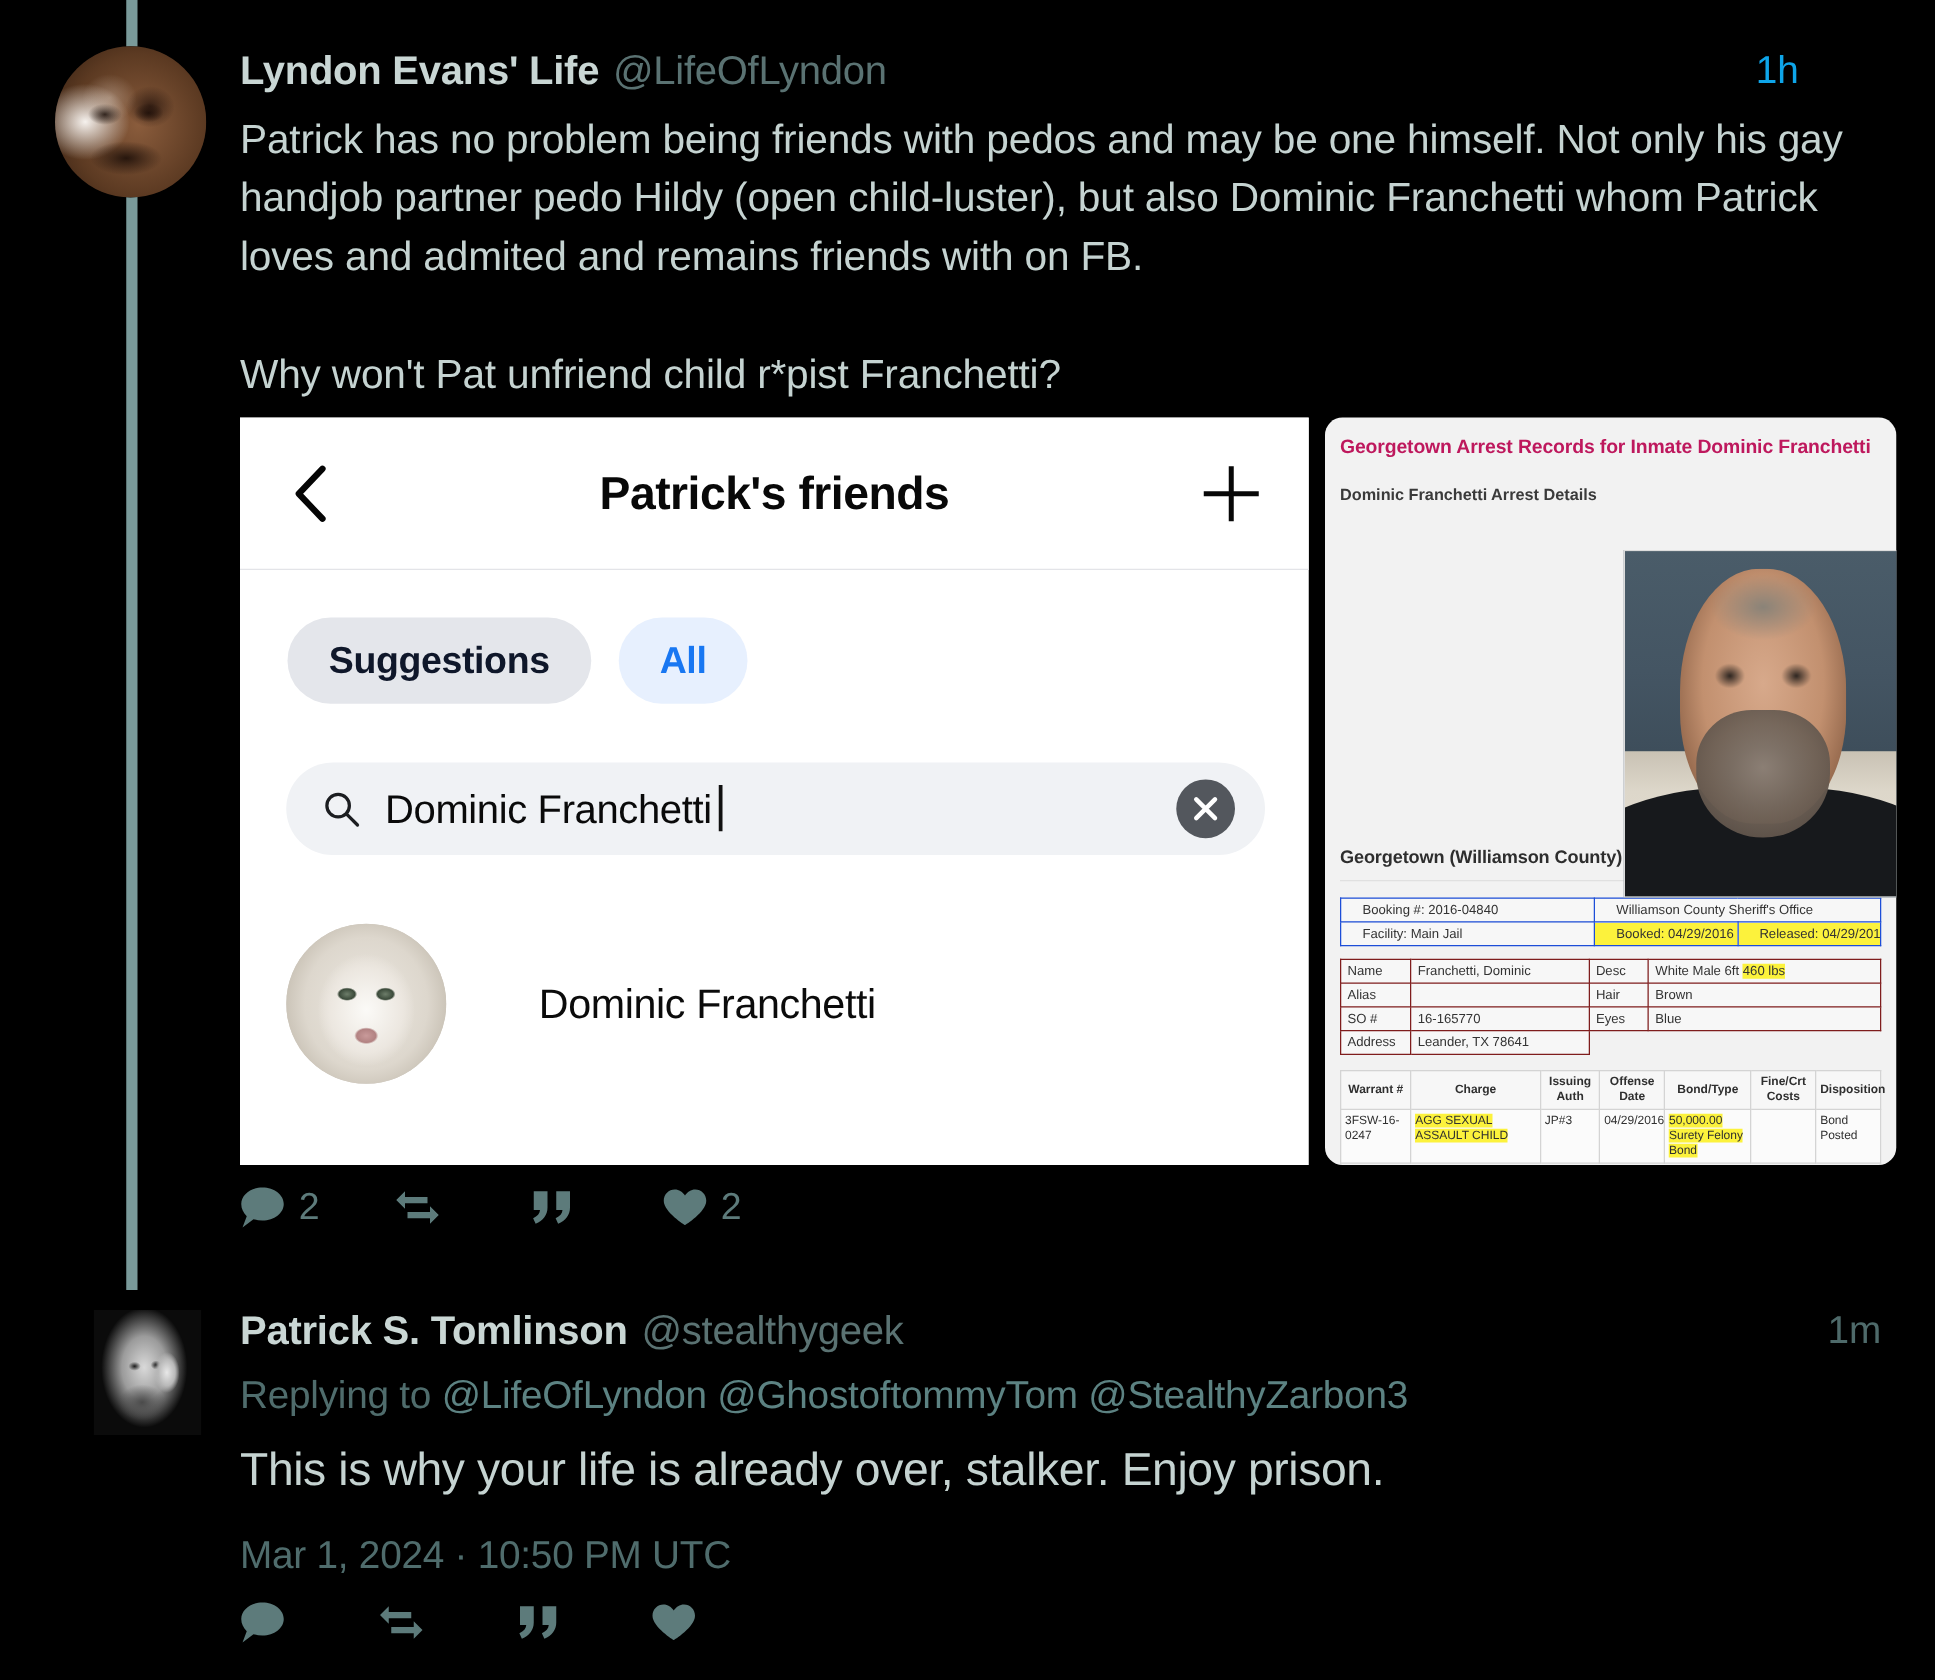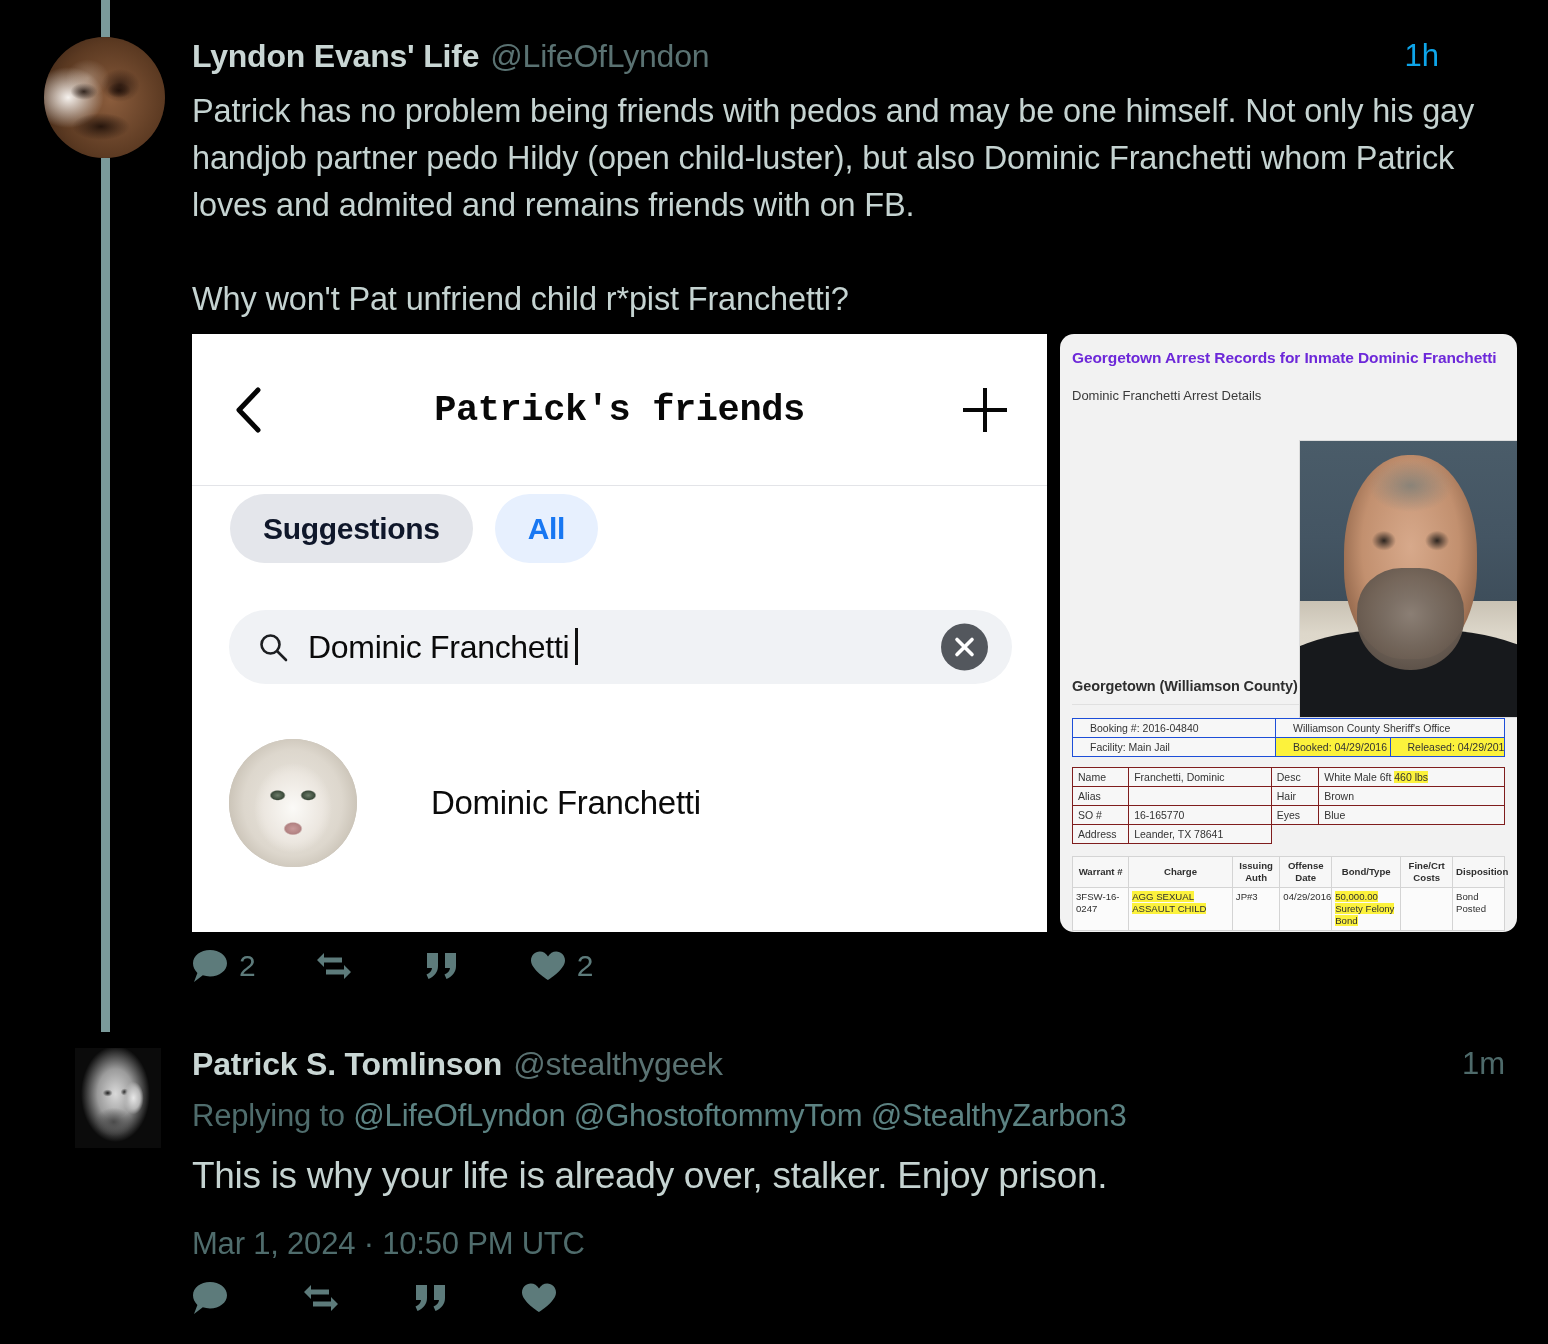--- a/index.html
+++ b/index.html
@@ -116,24 +116,23 @@
   .fb-card {
     position: absolute;
     left: 0; top: 0;
     width: 855px;
     height: 598px;
     background: #ffffff;
     overflow: hidden;
   }
   .fb-header {
     position: relative;
-    height: 152px;
+    height: 122px;
     border-bottom: 1px solid #e3e4e8;
     background: #ffffff;
-    font-family: Liberation Mono, monospace;
   }
   .fb-back {
     position: absolute;
     left: 38px;
     top: 50%;
     transform: translateY(-50%);
     width: 34px; height: 46px;
     color: #050505;
   }
   .fb-title {
@@ -276,37 +275,37 @@
     width: 457px;
     height: 598px;
     background: #f2f2f2;
     border-radius: 14px;
     overflow: hidden;
     padding: 14px 10px 0 10px;
   }
   .ar-title {
     font-size: 15.5px;
     font-weight: bold;
-    color: #6d28d9;
+    color: #be185d;
     line-height: 19px;
     letter-spacing: -0.1px;
     padding: 0 2px;
   }
   .ar-mid {
     position: relative;
     margin-top: 20px;
     height: 285px;
   }
   .ar-sub {
     position: absolute;
     left: 2px;
     top: 0;
     width: 210px;
     font-size: 13px;
-    font-weight: normal;
+    font-weight: bold;
     color: #3a3a3a;
     line-height: 17px;
   }
   .mugshot {
     position: absolute;
     left: 229px;
     top: 53px;
     width: 223px;
     height: 278px;
     background: #4d5f6b;

